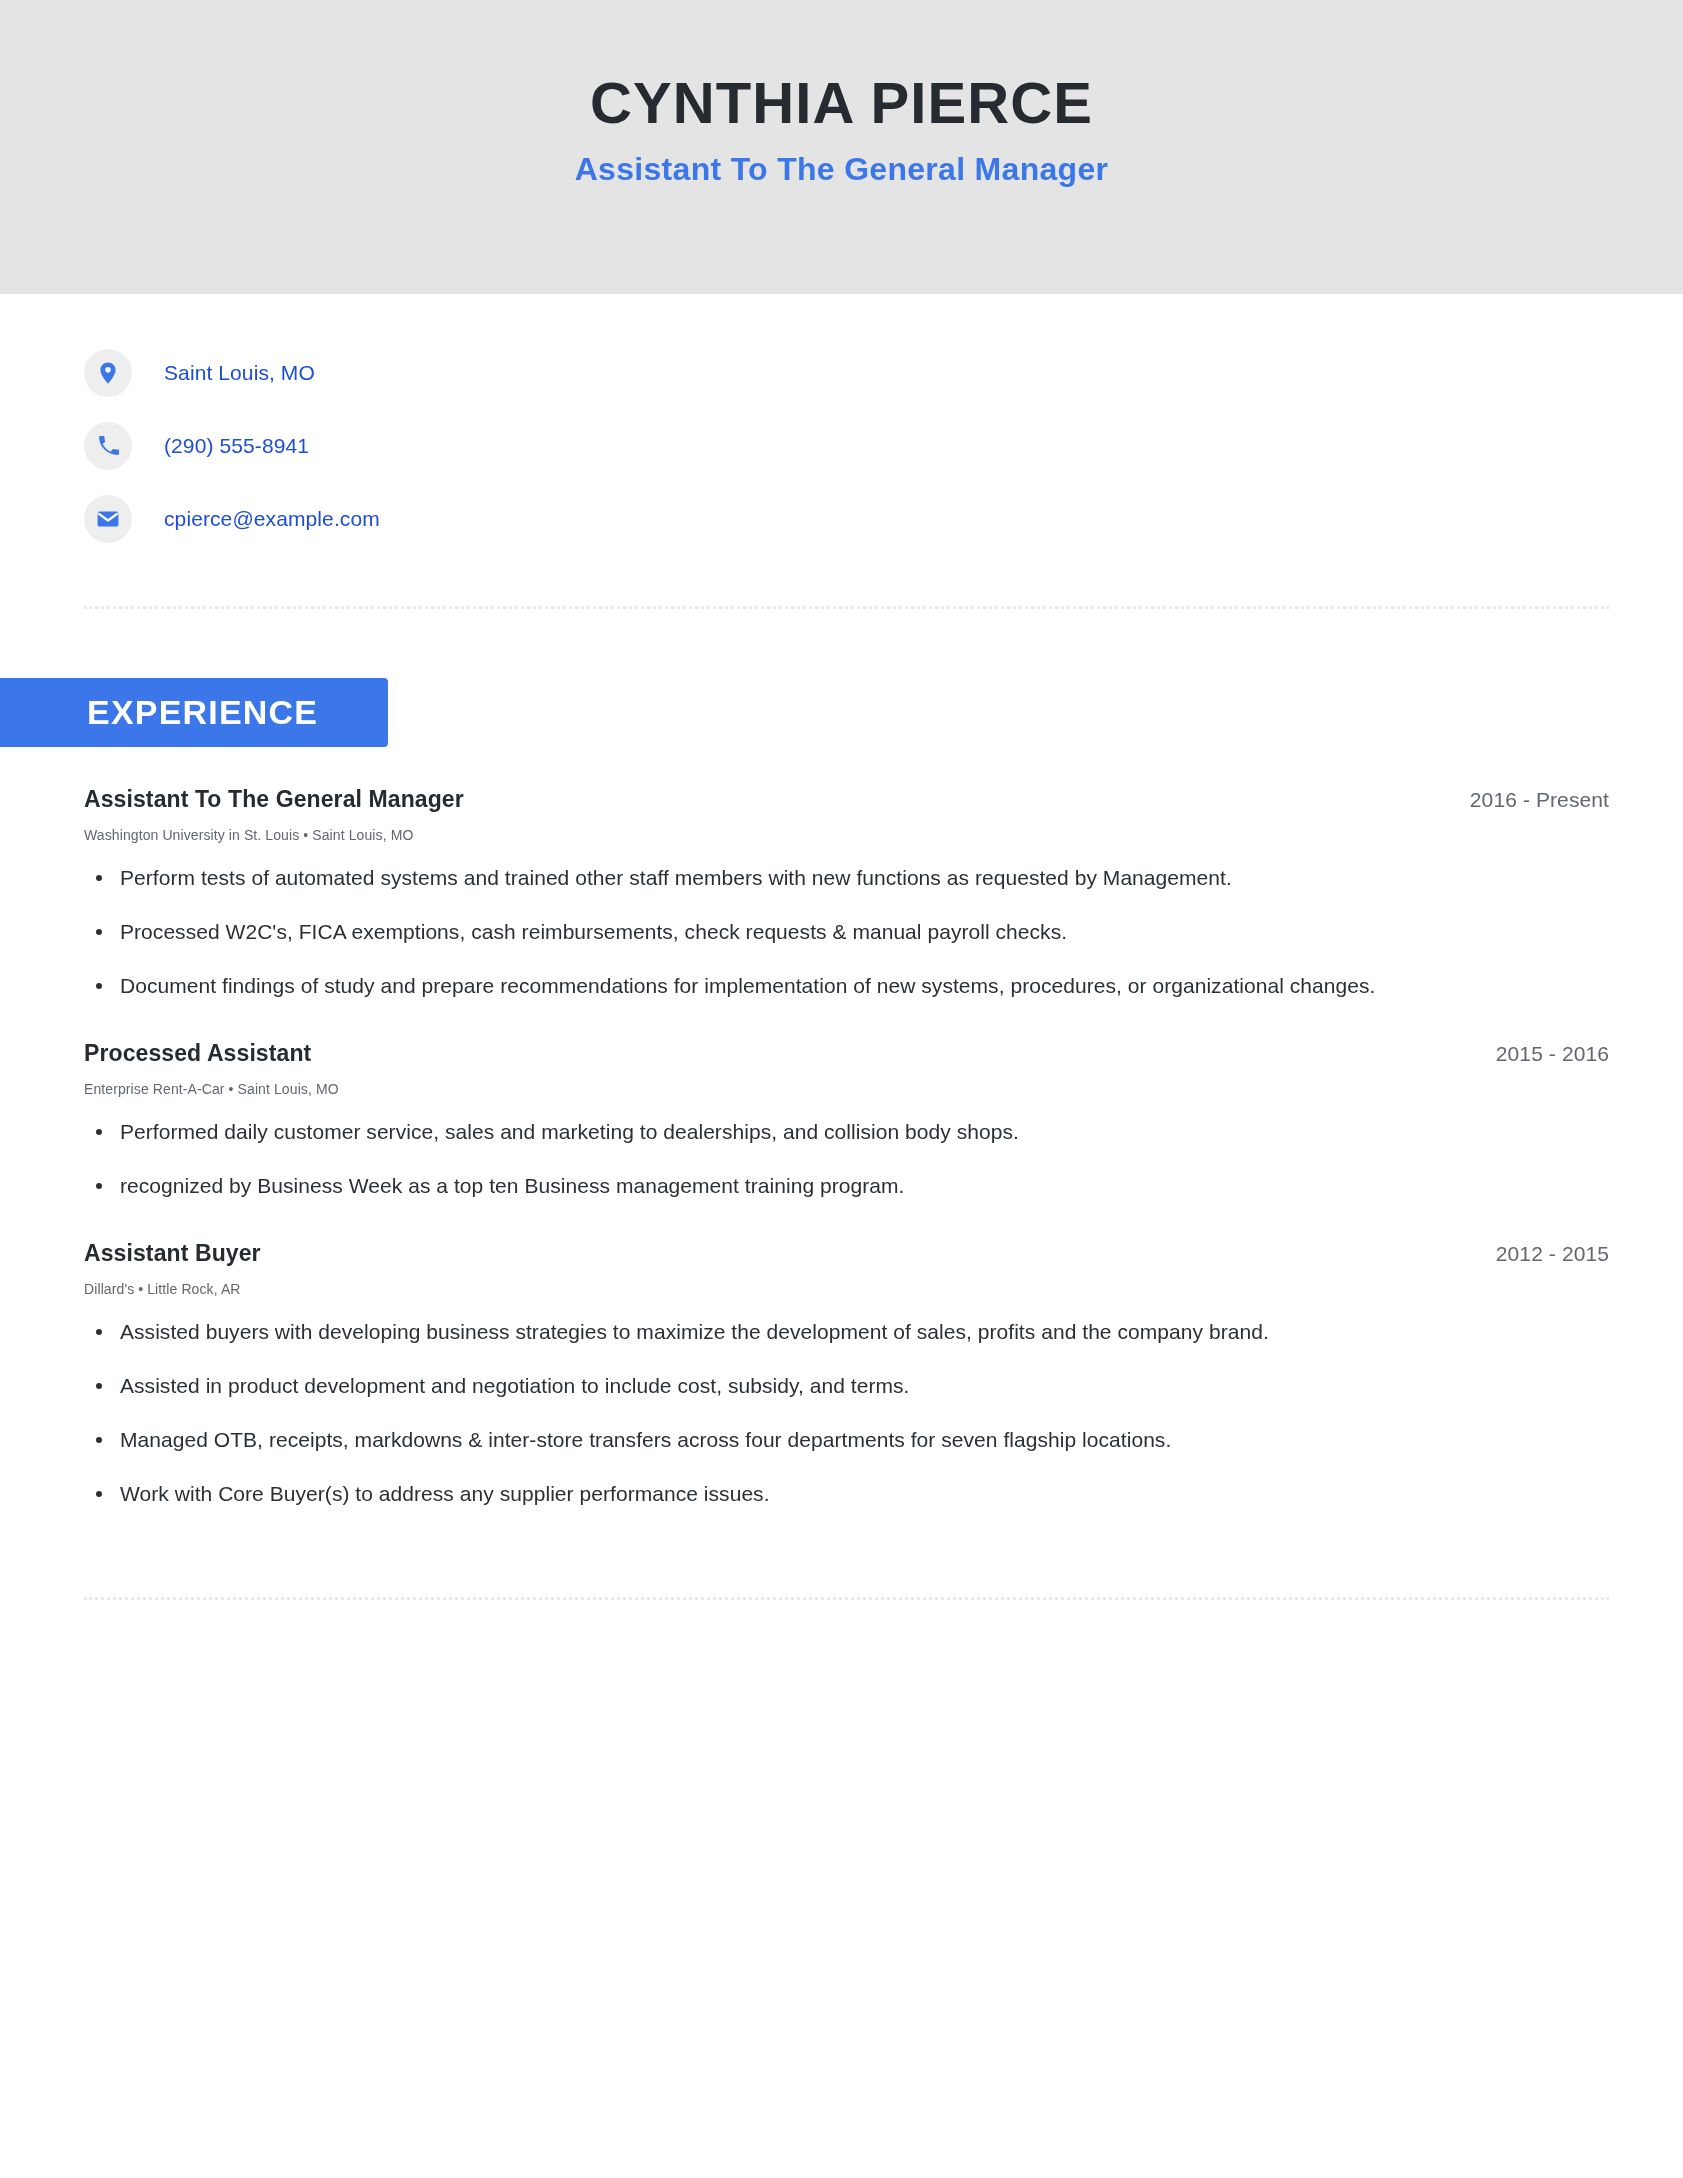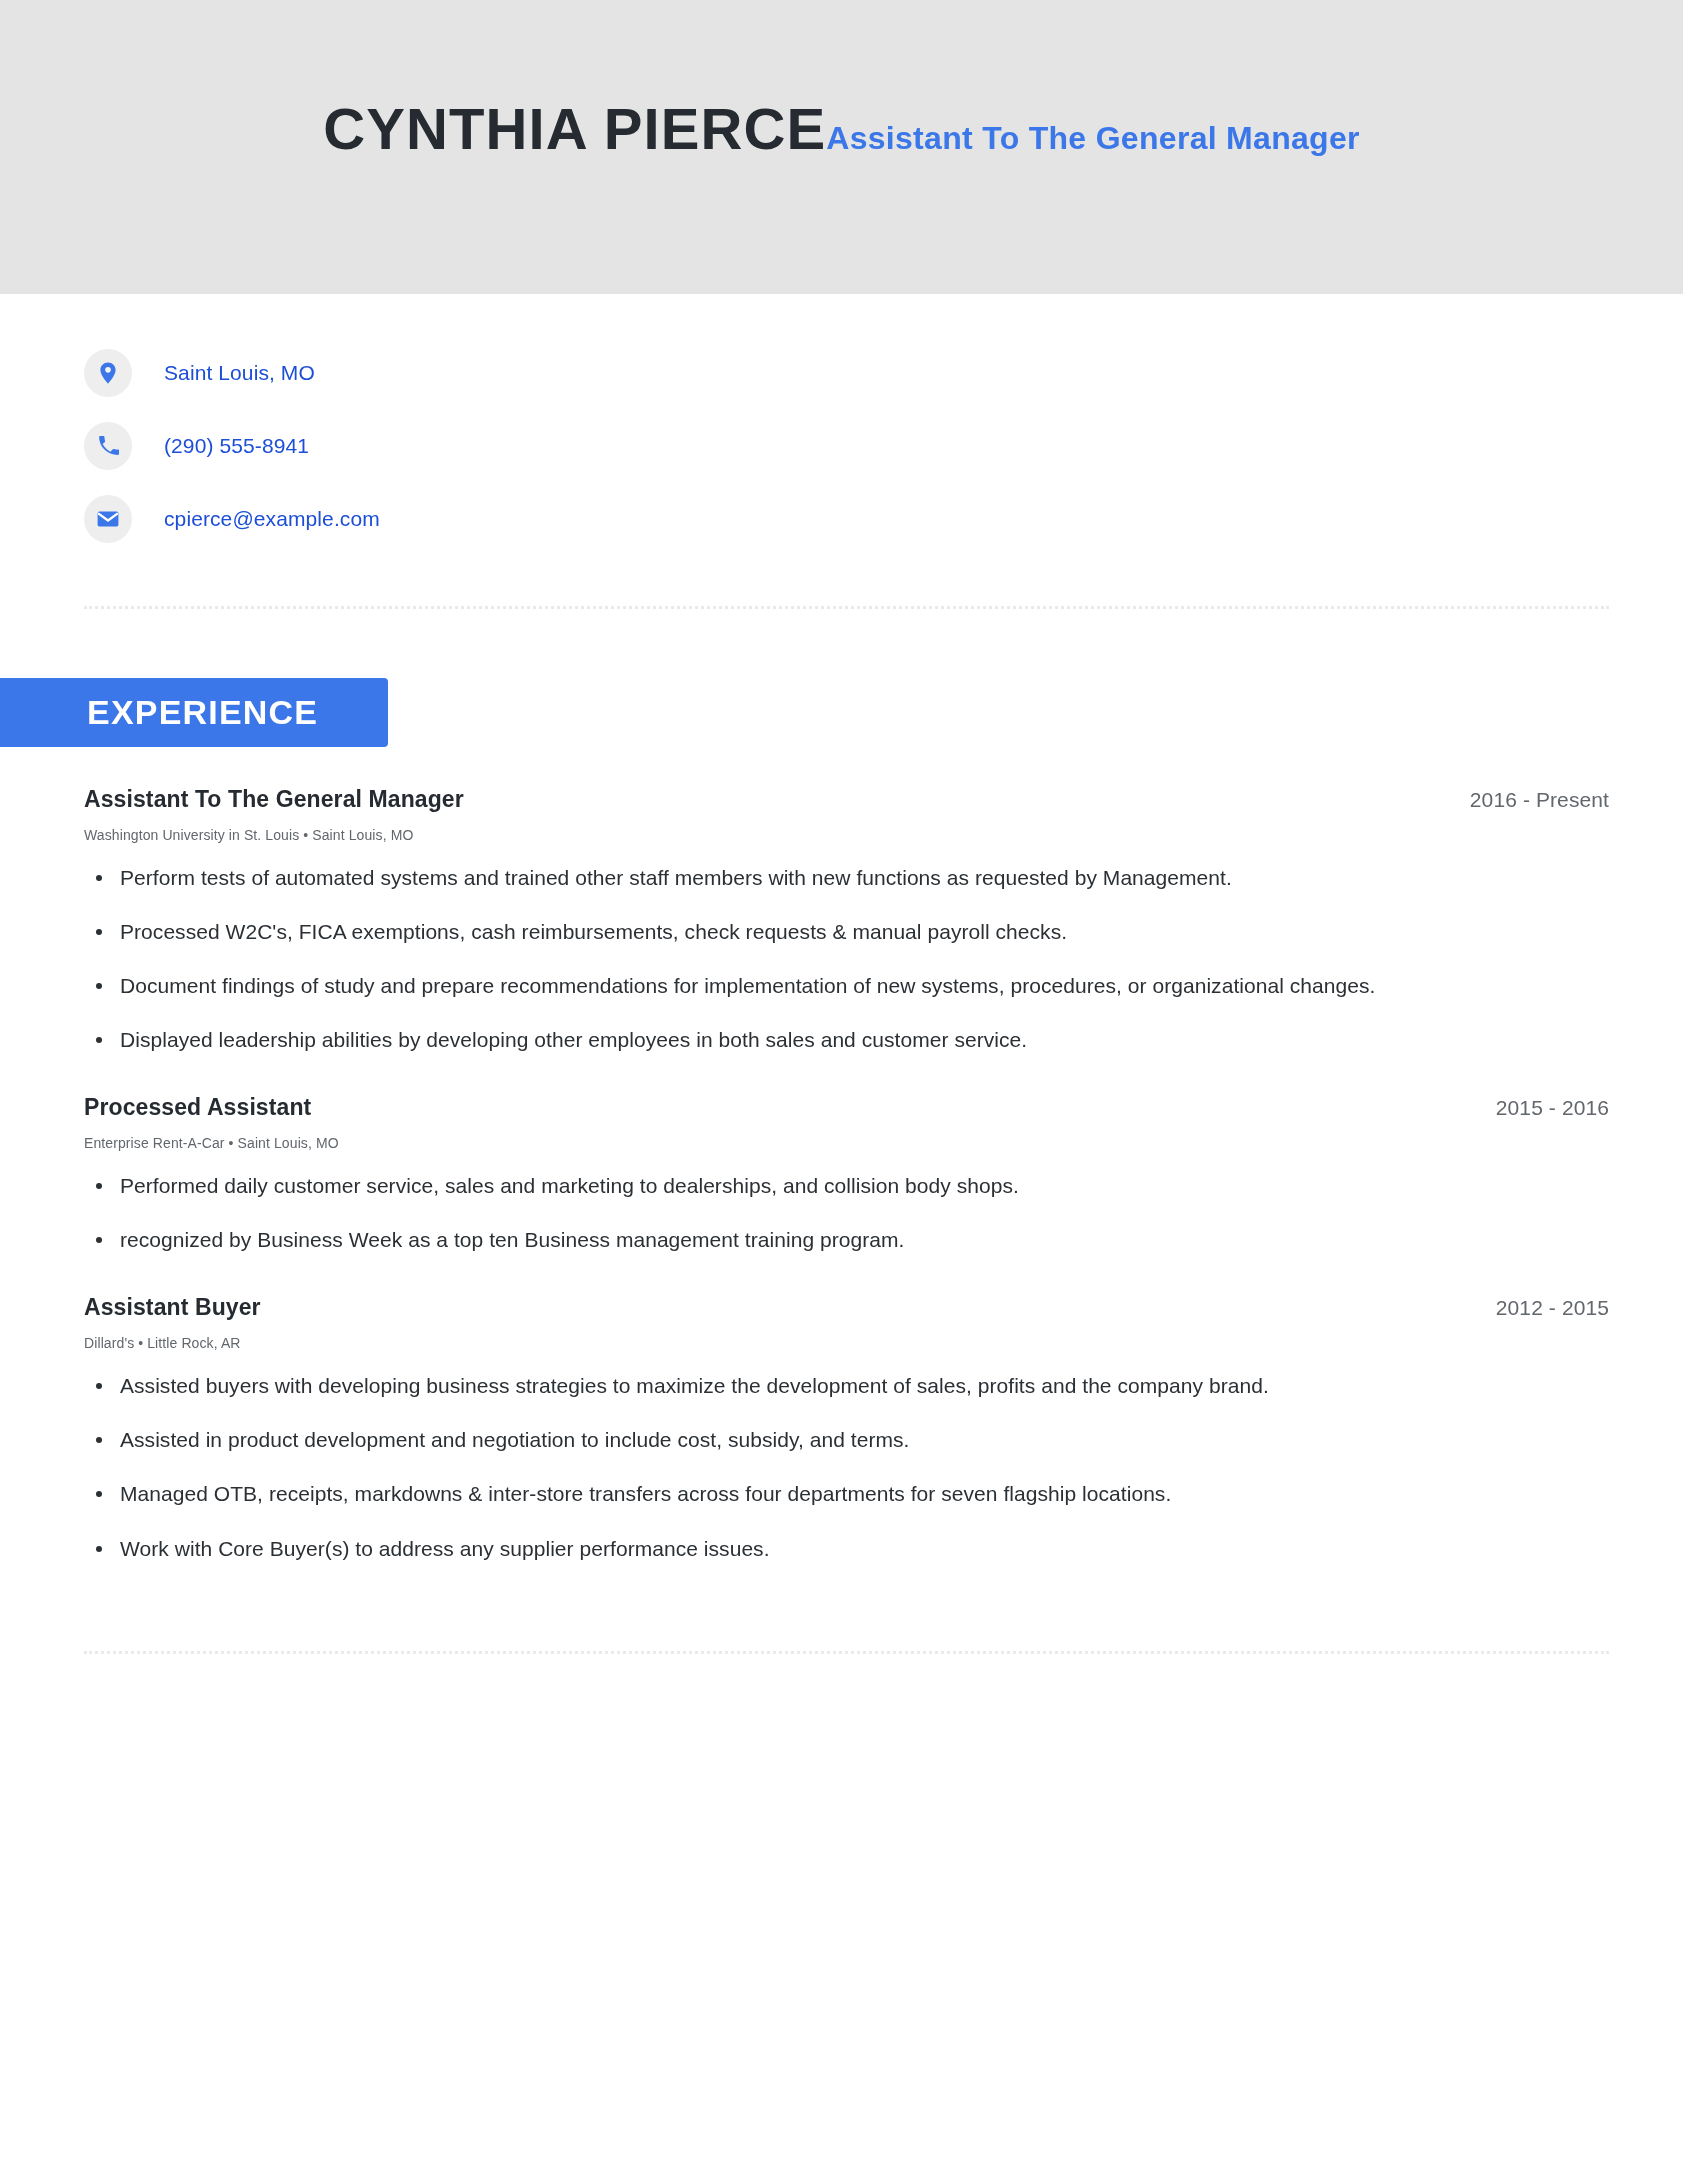--- a/index.html
+++ b/index.html
@@ -22,21 +22,21 @@
     background: #ffffff;
     overflow: hidden;
   }
 
   
   .header-band {
     width: 100%;
     height: 294px;
     background: #e4e4e4;
     display: flex;
-    flex-direction: row;
+    flex-direction: column;
     align-items: center;
     justify-content: center;
     padding-bottom: 35px;
   }
 
   .full-name {
     font-size: 58px;
     font-weight: 700;
     letter-spacing: 1.1px;
     color: #262b31;
@@ -239,21 +239,20 @@
     <div class="job">
       <div class="job-headrow">
         <div class="job-title">Assistant To The General Manager</div>
         <div class="job-dates">2016 - Present</div>
       </div>
       <div class="job-meta">Washington University in St. Louis • Saint Louis, MO</div>
       <ul class="bullets">
         <li>Perform tests of automated systems and trained other staff members with new functions as requested by Management.</li>
         <li>Processed W2C's, FICA exemptions, cash reimbursements, check requests &amp; manual payroll checks.</li>
         <li>Document findings of study and prepare recommendations for implementation of new systems, procedures, or organizational changes.</li>
-        <li>Displayed leadership abilities by developing other employees in both sales and customer service.</li>
       </ul>
     </div>
 
     <div class="job">
       <div class="job-headrow">
         <div class="job-title">Processed Assistant</div>
         <div class="job-dates">2015 - 2016</div>
       </div>
       <div class="job-meta">Enterprise Rent-A-Car • Saint Louis, MO</div>
       <ul class="bullets">

